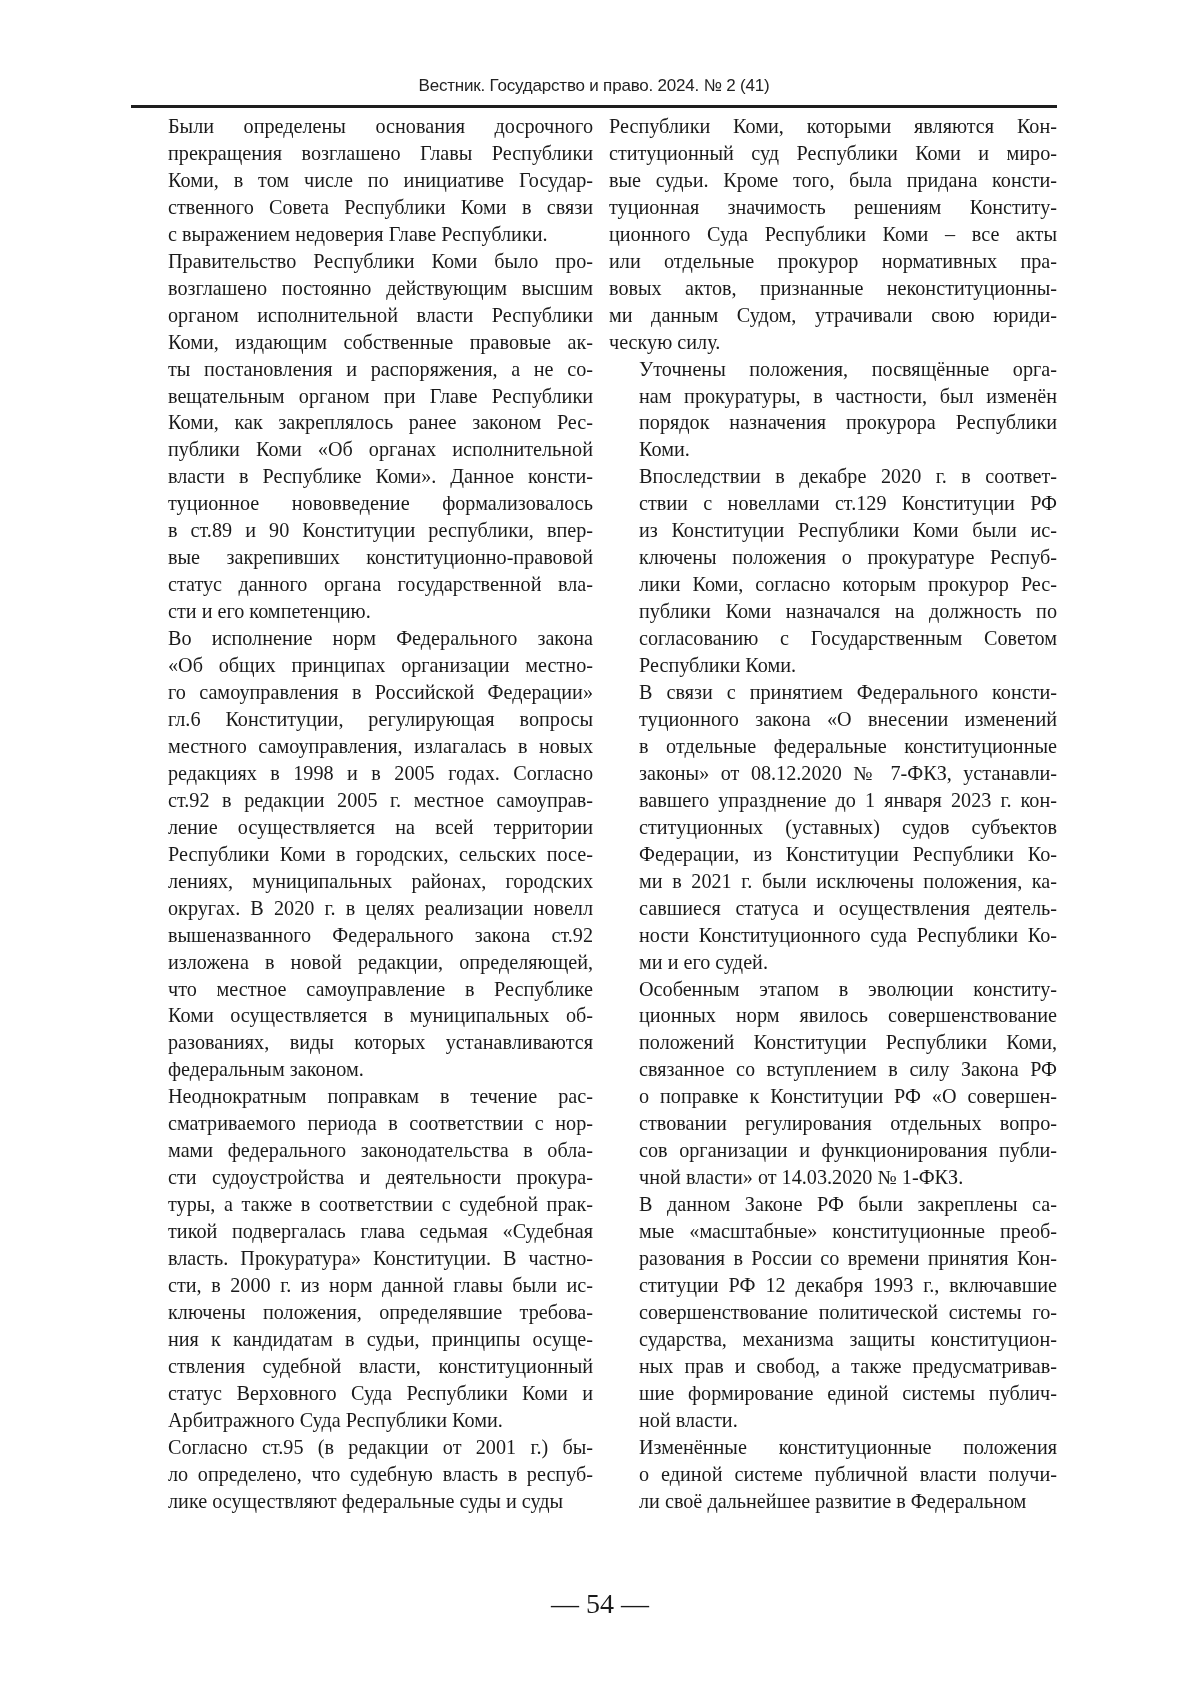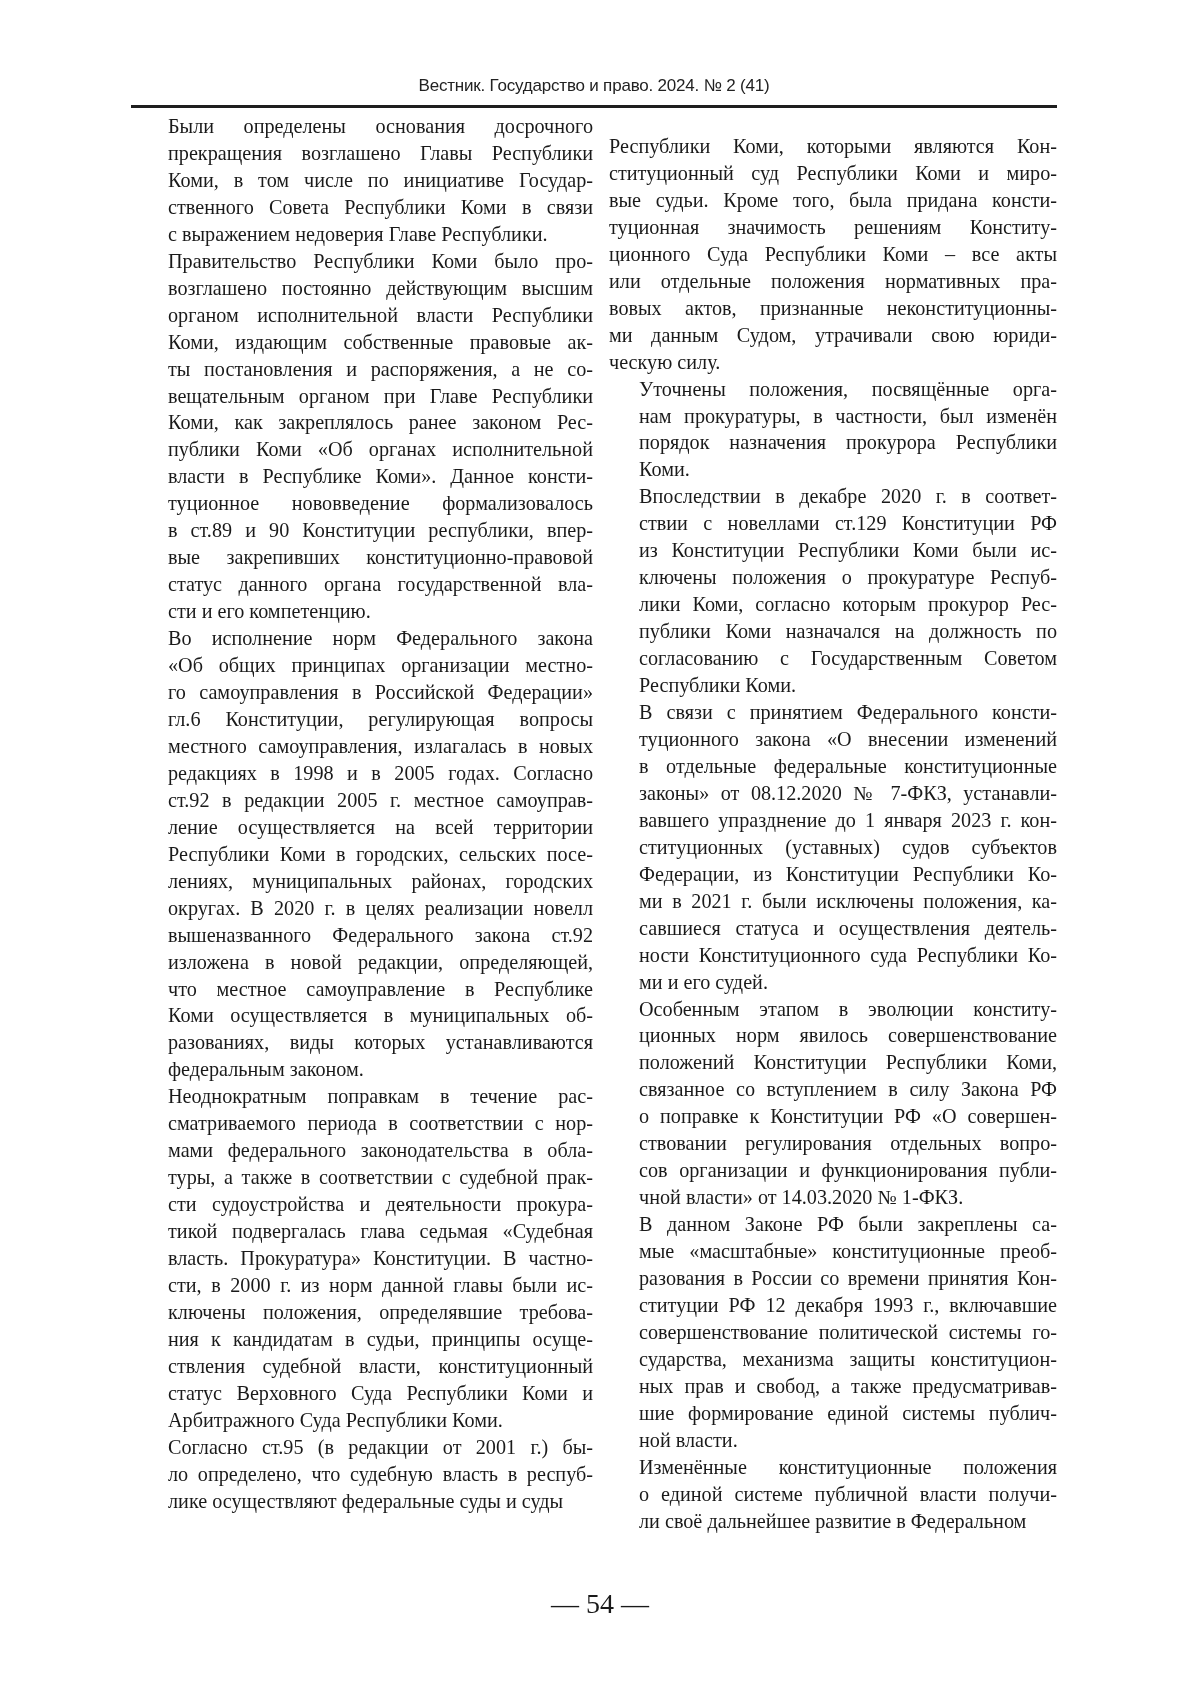--- a/index.html
+++ b/index.html
@@ -17,21 +17,21 @@
   }
   .col {
     position: absolute; top: 113px;
     font-family: "Liberation Serif", serif;
     font-size: 20.2px; line-height: 26.95px; color: #1a1a1a;
     text-align: justify; hyphens: manual;
   }
   .col-left { left: 138px; width: 455px; }
   .col-right { left: 609px; width: 448px; }
   .col p { margin: 0; text-indent: 30px; }
-  .col p.cont { text-indent: 0; margin-top: 20px; }
+  .col p.cont { text-indent: 0; }
   .col p .ln { display: block; text-align: justify; text-align-last: justify; }
   .col p .ln.last { text-align-last: left; }
   .folio {
     position: absolute; top: 1588px; left: 0; width: 1200px; text-align: center;
     font-family: "Liberation Serif", serif; font-size: 28px; color: #1a1a1a;
   }
 </style>
 </head>
 <body>
 
@@ -79,22 +79,22 @@
         <span class="ln">изложена в новой редакции, определяющей,</span>
         <span class="ln">что местное самоуправление в Республике</span>
         <span class="ln">Коми осуществляется в муниципальных об-</span>
         <span class="ln">разованиях, виды которых устанавливаются</span>
         <span class="ln last">федеральным законом.</span>
       </p>
       <p>
         <span class="ln">Неоднократным поправкам в течение рас-</span>
         <span class="ln">сматриваемого периода в соответствии с нор-</span>
         <span class="ln">мами федерального законодательства в обла-</span>
+        <span class="ln">сти судоустройства и деятельности прокура-</span>
         <span class="ln">туры, а также в соответствии с судебной прак-</span>
-        <span class="ln">сти судоустройства и деятельности прокура-</span>
         <span class="ln">тикой подвергалась глава седьмая «Судебная</span>
         <span class="ln">власть. Прокуратура» Конституции. В частно-</span>
         <span class="ln">сти, в 2000 г. из норм данной главы были ис-</span>
         <span class="ln">ключены положения, определявшие требова-</span>
         <span class="ln">ния к кандидатам в судьи, принципы осуще-</span>
         <span class="ln">ствления судебной власти, конституционный</span>
         <span class="ln">статус Верховного Суда Республики Коми и</span>
         <span class="ln last">Арбитражного Суда Республики Коми.</span>
       </p>
       <p>
@@ -103,21 +103,21 @@
         <span class="ln last">лике осуществляют федеральные суды и суды</span>
       </p>
     </div>
   <div class="col col-right" id="col-right">
       <p class="cont">
         <span class="ln">Республики Коми, которыми являются Кон-</span>
         <span class="ln">ституционный суд Республики Коми и миро-</span>
         <span class="ln">вые судьи. Кроме того, была придана консти-</span>
         <span class="ln">туционная значимость решениям Конститу-</span>
         <span class="ln">ционного Суда Республики Коми – все акты</span>
-        <span class="ln">или отдельные положения нормативных пра-</span>
+        <span class="ln">или отдельные прокурор нормативных пра-</span>
         <span class="ln">вовых актов, признанные неконституционны-</span>
         <span class="ln">ми данным Судом, утрачивали свою юриди-</span>
         <span class="ln last">ческую силу.</span>
       </p>
       <p>
         <span class="ln">Уточнены положения, посвящённые орга-</span>
         <span class="ln">нам прокуратуры, в частности, был изменён</span>
         <span class="ln">порядок назначения прокурора Республики</span>
         <span class="ln last">Коми.</span>
       </p>

